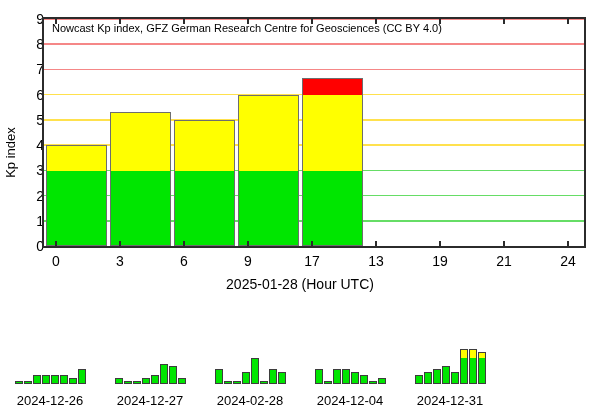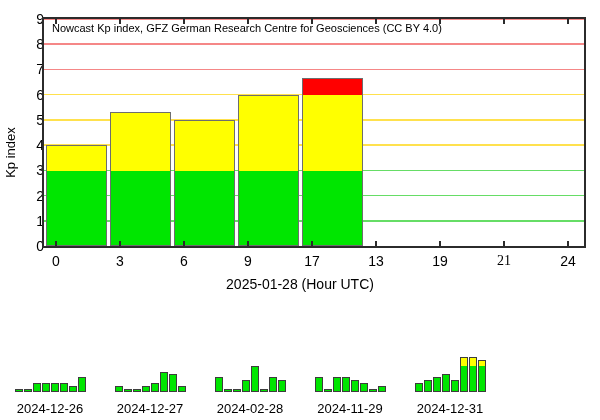--- a/index.html
+++ b/index.html
@@ -135,21 +135,21 @@
     left: 0;
     width: 600px;
     text-align: center;
     font-size: 14px;
   }
 
   
   #sparkline-row {
     position: absolute;
     left: 0;
-    top: 320px;
+    top: 312px;
     width: 544px;
     height: 100px;
     display: flex;
   }
   .spark-panel {
     width: 100px;
     position: relative;
   }
   .spark-plot {
     position: absolute;
@@ -241,21 +241,21 @@
       <div class="xtickmark-top" style="left: 247.25px;"></div>
       <div class="xtick" style="left: 312px;">17</div>
       <div class="xtickmark" style="left: 311.25px;"></div>
       <div class="xtickmark-top" style="left: 311.25px;"></div>
       <div class="xtick" style="left: 376px;">13</div>
       <div class="xtickmark" style="left: 375.25px;"></div>
       <div class="xtickmark-top" style="left: 375.25px;"></div>
       <div class="xtick" style="left: 440px;">19</div>
       <div class="xtickmark" style="left: 439.25px;"></div>
       <div class="xtickmark-top" style="left: 439.25px;"></div>
-      <div class="xtick" style="left: 504px; font-family: Liberation Serif, serif;">21</div>
+      <div class="xtick" style="left: 504px;">21</div>
       <div class="xtickmark" style="left: 503.25px;"></div>
       <div class="xtickmark-top" style="left: 503.25px;"></div>
       <div class="xtick" style="left: 568px;">24</div>
       <div class="xtickmark" style="left: 567.25px;"></div>
       <div class="xtickmark-top" style="left: 567.25px;"></div>
     </div>
 
   <div id="plot-frame">
     <div id="plot-inner">
       <div id="gridlines">
@@ -343,21 +343,21 @@
       <div class="spark-plot">
         <div class="spark-bar" style="height: 14.696px;"></div>
         <div class="spark-bar" style="height: 2.904px;"></div>
         <div class="spark-bar" style="height: 14.696px;"></div>
         <div class="spark-bar" style="height: 14.696px;"></div>
         <div class="spark-bar" style="height: 11.704px;"></div>
         <div class="spark-bar" style="height: 8.8px;"></div>
         <div class="spark-bar" style="height: 2.904px;"></div>
         <div class="spark-bar" style="height: 5.896px;"></div>
       </div>
-      <div class="spark-label">2024-11-29</div>
+      <div class="spark-label">2024-12-04</div>
     </div>
     <div class="spark-panel">
       <div class="spark-plot">
         <div class="spark-bar" style="height: 8.8px;"></div>
         <div class="spark-bar" style="height: 11.704px;"></div>
         <div class="spark-bar" style="height: 14.696px;"></div>
         <div class="spark-bar" style="height: 17.6px;"></div>
         <div class="spark-bar" style="height: 11.704px;"></div>
         <div class="spark-bar" style="height: 35.2px;">
           <div class="spark-top" style="background: rgb(255, 255, 0); height: 25%;"></div>

